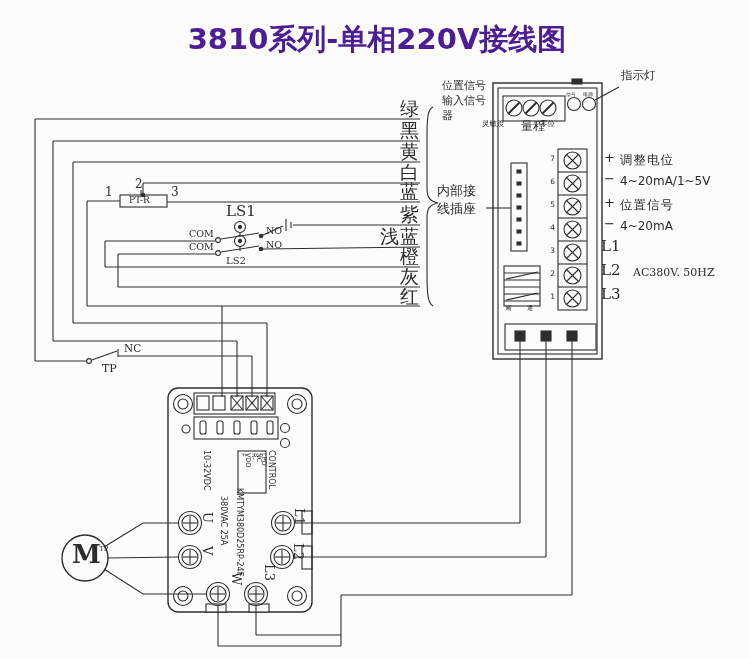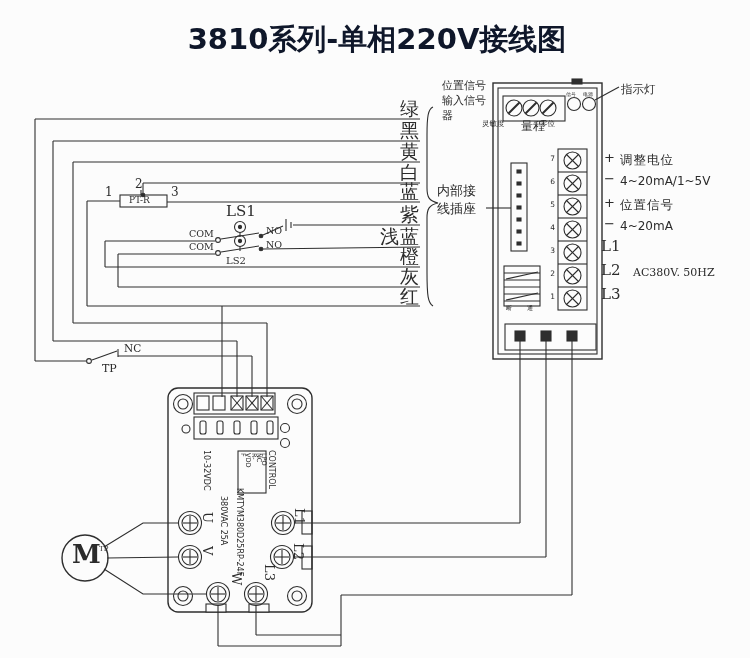--- a/index.html
+++ b/index.html
@@ -262,37 +262,37 @@
       <line x1="256" y1="605" x2="256" y2="635"></line>
       <line x1="256" y1="635" x2="341" y2="635"></line>
       <line x1="341" y1="646" x2="341" y2="595"></line>
       <line x1="341" y1="595" x2="572" y2="595"></line>
       <line x1="218" y1="605" x2="218" y2="646"></line>
       <line x1="218" y1="646" x2="341" y2="646"></line>
     </g>
   </g>
 </svg>
 
-<div class="t" style="left:137px;top:24px;width:480px;text-align:center;font-size:29px;font-weight:600;color:#0f172a;">3810系列-单相220V接线图</div>
+<div class="t" style="left:137px;top:24px;width:480px;text-align:center;font-size:29px;font-weight:600;color:#4c1d95;">3810系列-单相220V接线图</div>
 
 <div class="t wlabel" style="left:358px;top:99px">绿</div>
 <div class="t wlabel" style="left:358px;top:121px">黑</div>
 <div class="t wlabel" style="left:358px;top:142px">黄</div>
 <div class="t wlabel" style="left:358px;top:163px">白</div>
 <div class="t wlabel" style="left:358px;top:182px">蓝</div>
 <div class="t wlabel" style="left:358px;top:205px">紫</div>
 <div class="t wlabel" style="left:358px;top:227px">浅蓝</div>
 <div class="t wlabel" style="left:358px;top:247px">橙</div>
 <div class="t wlabel" style="left:358px;top:267px">灰</div>
 <div class="t wlabel" style="left:358px;top:287px">红</div>
 
 <div class="t" style="left:442px;top:80px;font-size:11px">位置信号</div>
 <div class="t" style="left:442px;top:95px;font-size:11px">输入信号</div>
 <div class="t" style="left:442px;top:110px;font-size:11px">器</div>
-<div class="t" style="left:621px;top:83px;font-size:11.5px">指示灯</div>
+<div class="t" style="left:621px;top:69px;font-size:11.5px">指示灯</div>
 <div class="t" style="left:437px;top:184px;font-size:13px">内部接</div>
 <div class="t" style="left:437px;top:202px;font-size:13px">线插座</div>
 
 <div class="t tiny" style="left:566px;top:92px">信号</div>
 <div class="t tiny" style="left:583px;top:92px">电源</div>
 <div class="t" style="left:482px;top:120px;font-size:7.5px">灵敏度</div>
 <div class="t" style="left:521px;top:120px;font-size:12px">量程</div>
 <div class="t" style="left:540px;top:120px;font-size:7.5px">零位</div>
 <div class="t" style="left:506px;top:305px;font-size:6px">断</div>
 <div class="t" style="left:527px;top:305px;font-size:6px">通</div>

